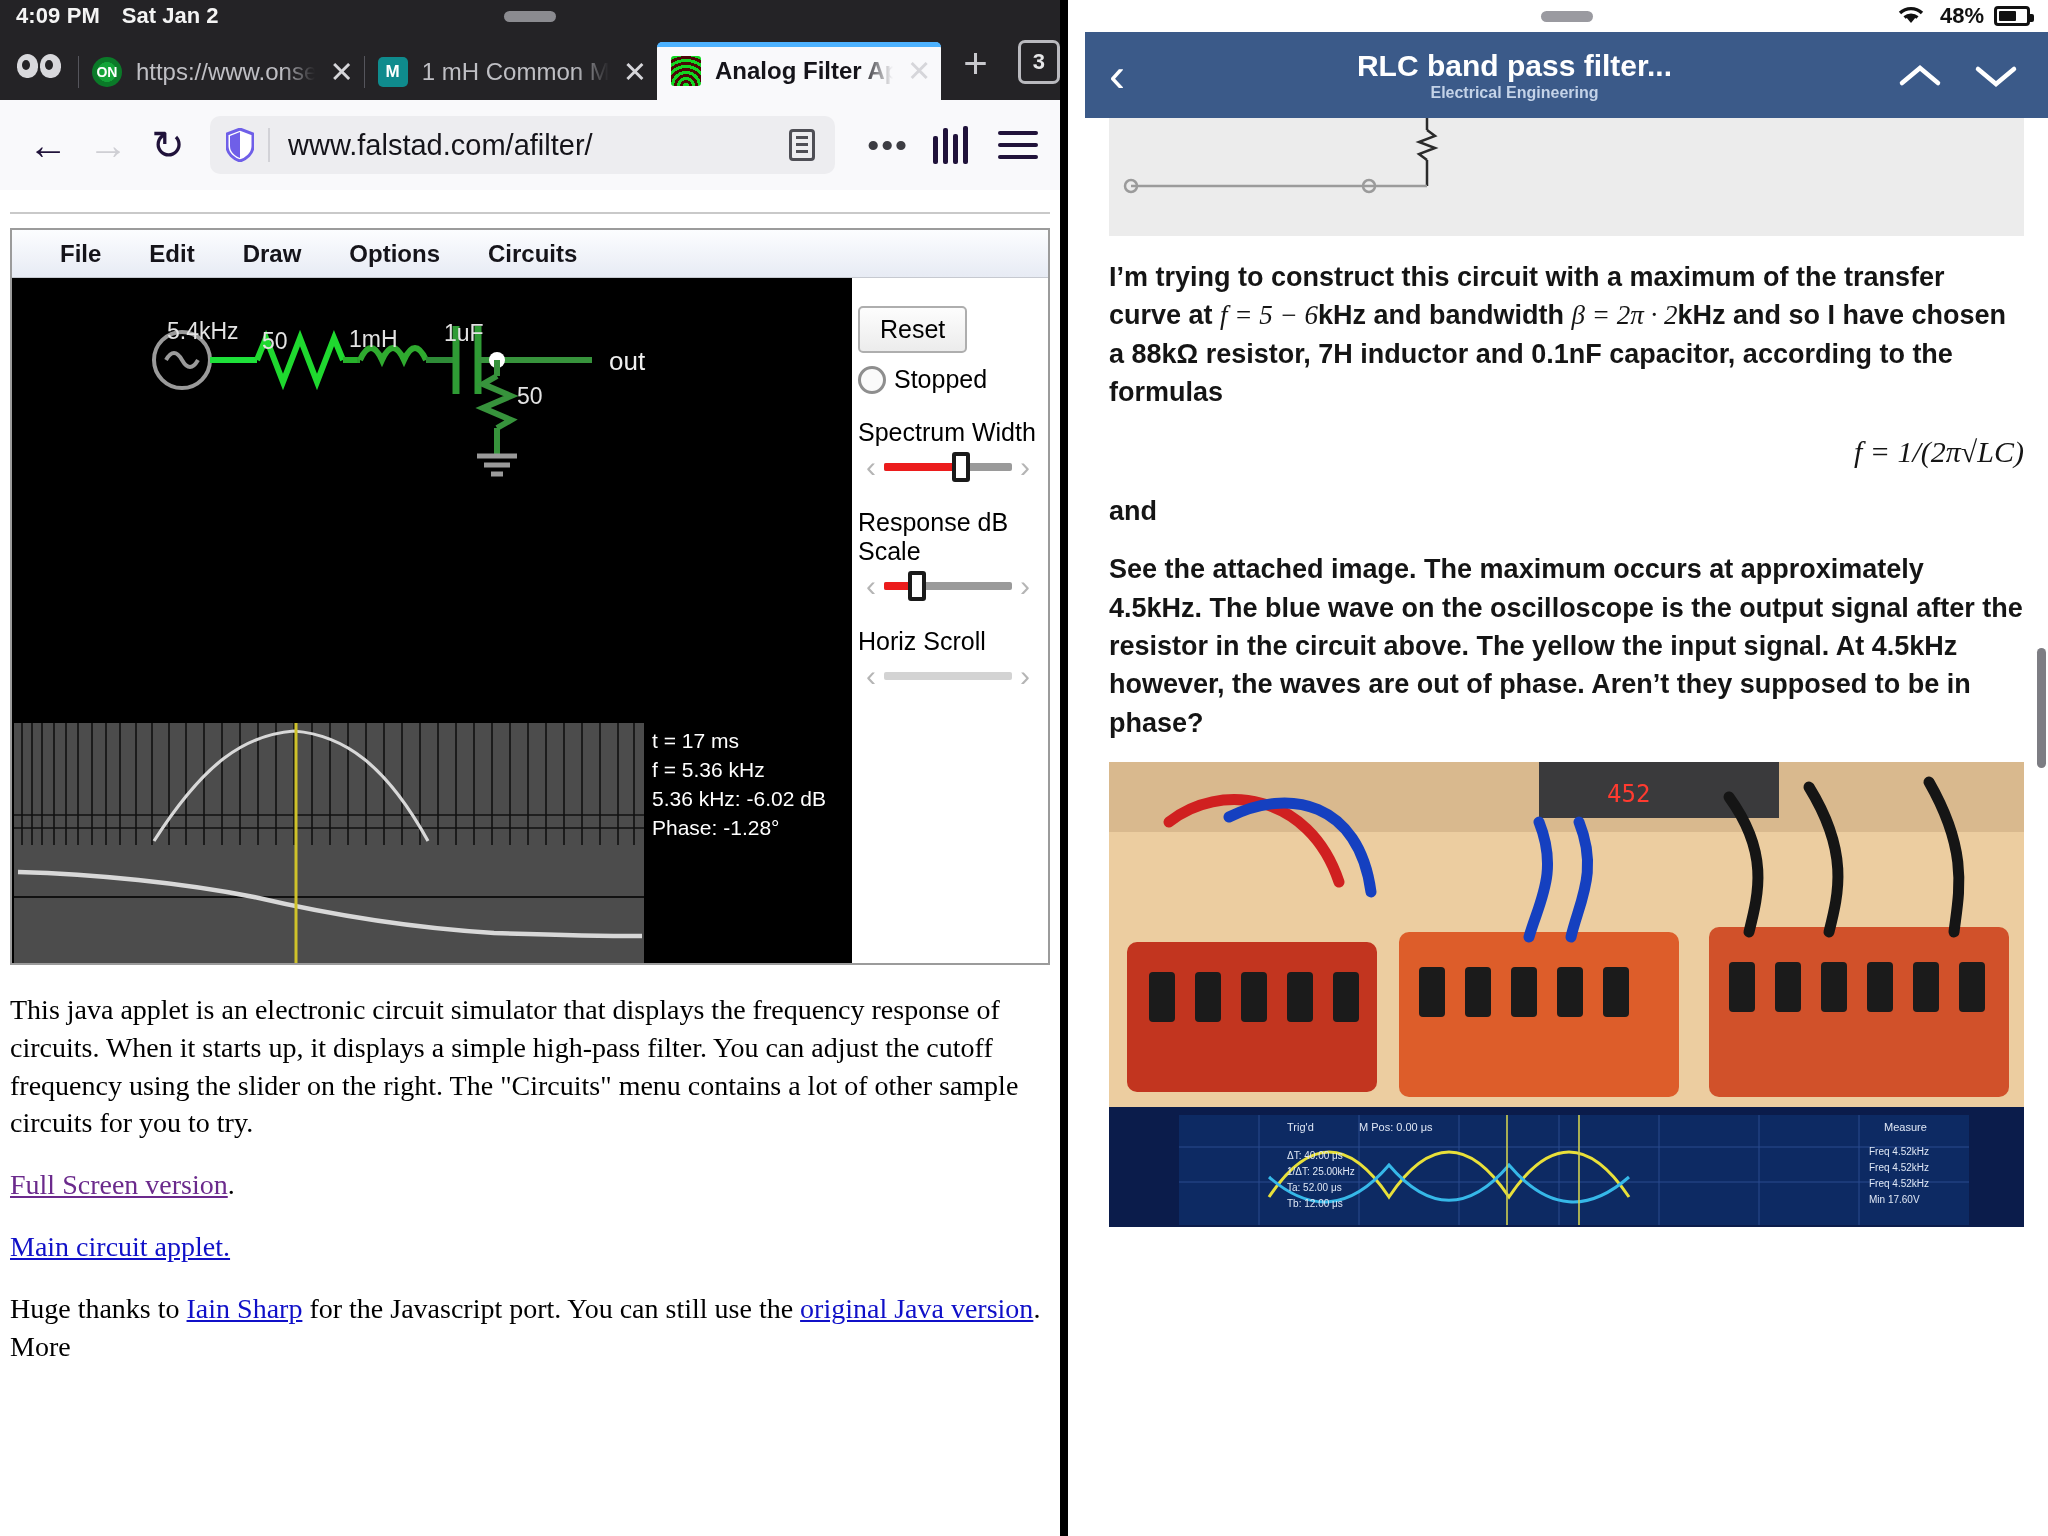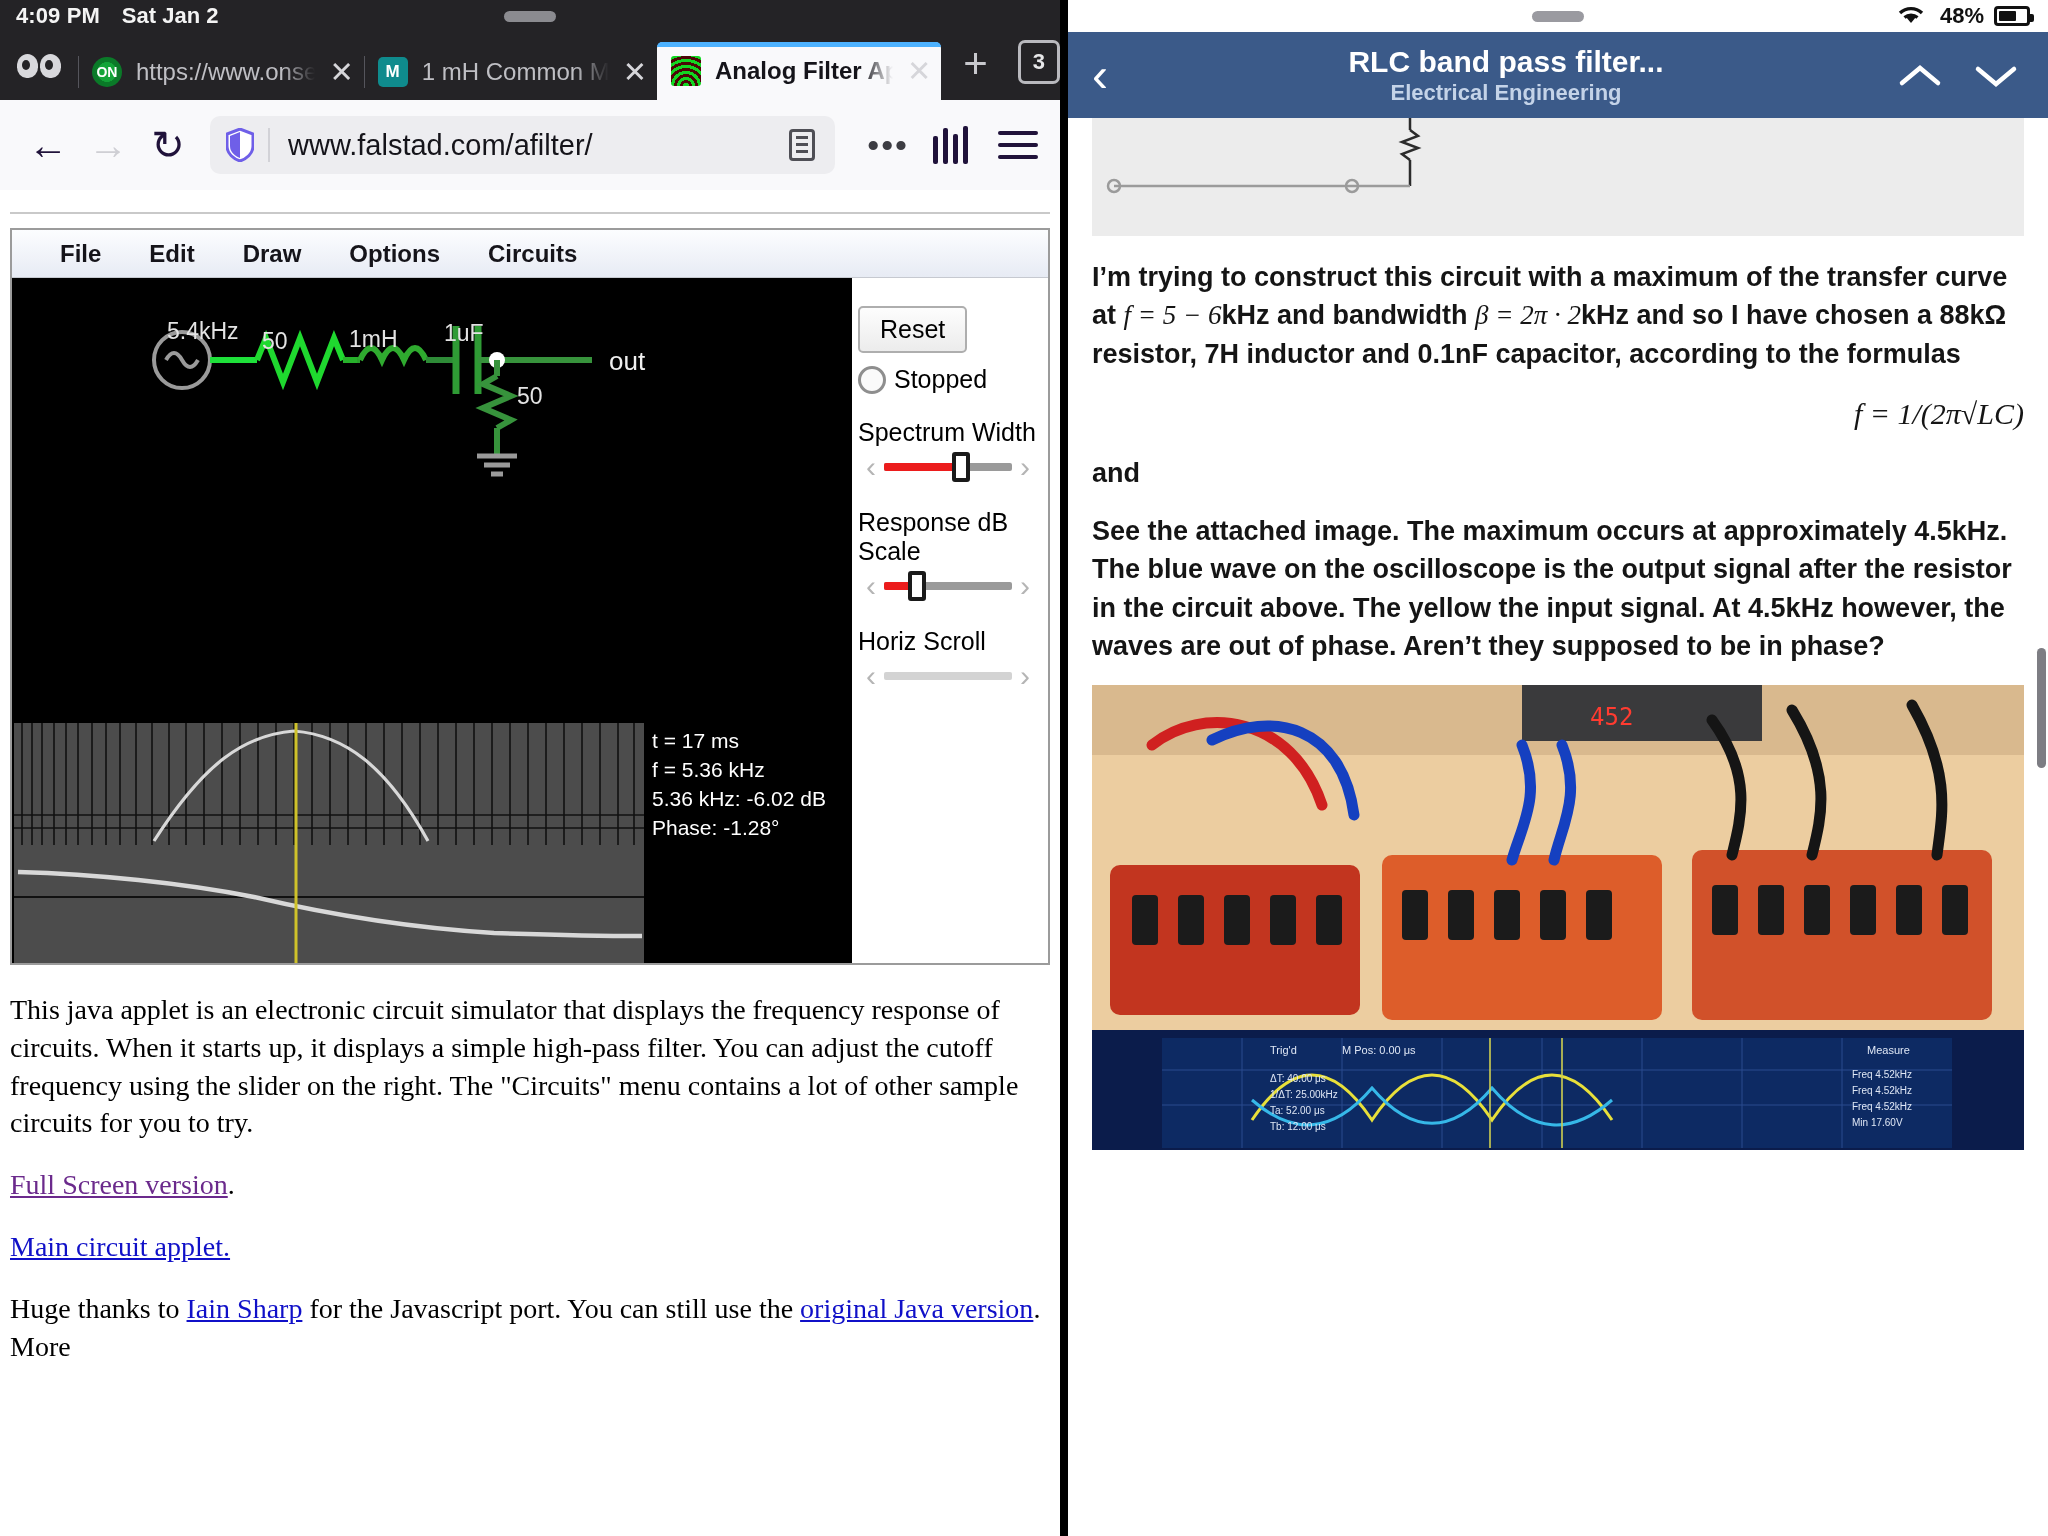--- a/index.html
+++ b/index.html
@@ -122,38 +122,38 @@
 
   .bodytext { font-family:"Liberation Serif", serif; font-size:28px; line-height:1.35;
               color:#000; margin-top:26px; }
   .bodytext p { margin-bottom:24px; }
   a.lnk { color:#1010c8; text-decoration:underline; }
   a.vis { color:#6b2a8c; text-decoration:underline; }
 
   .divider { width:8px; background:#000; height:1536px; flex:0 0 8px; }
 
   
-  .right { position:relative; width:980px; height:1536px; background:#fff; overflow:hidden; }
+  .right { position:relative; width:980px; height:1536px; background:#fff; overflow:hidden;padding-left:17px; }
   .r-status { height:32px; background:#fff; display:flex; align-items:center;
               justify-content:flex-end; padding-right:18px; position:relative; }
   .r-status .grabber2 { position:absolute; left:50%; transform:translateX(-50%); top:11px;
               width:52px; height:11px; border-radius:6px; background:#9a9aa0; }
   .wifi { margin-right:12px; }
   .batt-pct { font-size:22px; font-weight:bold; color:#111; margin-right:10px; }
   .batt { width:36px; height:20px; border:3px solid #111; border-radius:4px; position:relative; }
   .batt:after{ content:""; position:absolute; right:-7px; top:5px; width:4px; height:8px;
                background:#111; border-radius:0 2px 2px 0; }
   .batt i { position:absolute; left:2px; top:2px; bottom:2px; width:55%; background:#111; border-radius:1px;}
 
   .r-header { height:86px; background:#3b5a89; display:flex; align-items:center;
               color:#fff; padding:0 14px; }
   .r-back { font-size:48px; font-weight:300; padding:0 22px 0 10px; cursor:pointer; line-height:1;}
   .r-titles { flex:1; text-align:center; }
   .r-title { font-size:30px; font-weight:bold; line-height:1.1; }
-  .r-sub { font-size:22px; font-weight:bold; color:#c4d3e8; margin-top:2px; }
+  .r-sub { font-size:16px; font-weight:bold; color:#c4d3e8; margin-top:2px; }
   .chev { font-size:40px; font-weight:300; padding:0 16px; cursor:pointer; line-height:1; }
 
   .r-body { height:calc(1536px - 32px - 86px); overflow:hidden; padding:0 24px; position:relative;}
   .circuit-thumb { background:#ececec; height:118px; margin-top:0; position:relative; }
   .q-text { font-size:27px; font-weight:bold; line-height:1.42; color:#151515; margin-top:22px; }
   .q-text p { margin-bottom:20px; }
   .mathline { font-family:"Liberation Serif", serif; font-weight:normal; font-style:italic;
               font-size:30px; text-align:right; margin:14px 0 18px 0; }
   .inlmath { font-family:"Liberation Serif", serif; font-style:italic; font-weight:normal; }
   .photo { margin-top:18px; width:100%; height:345px;

